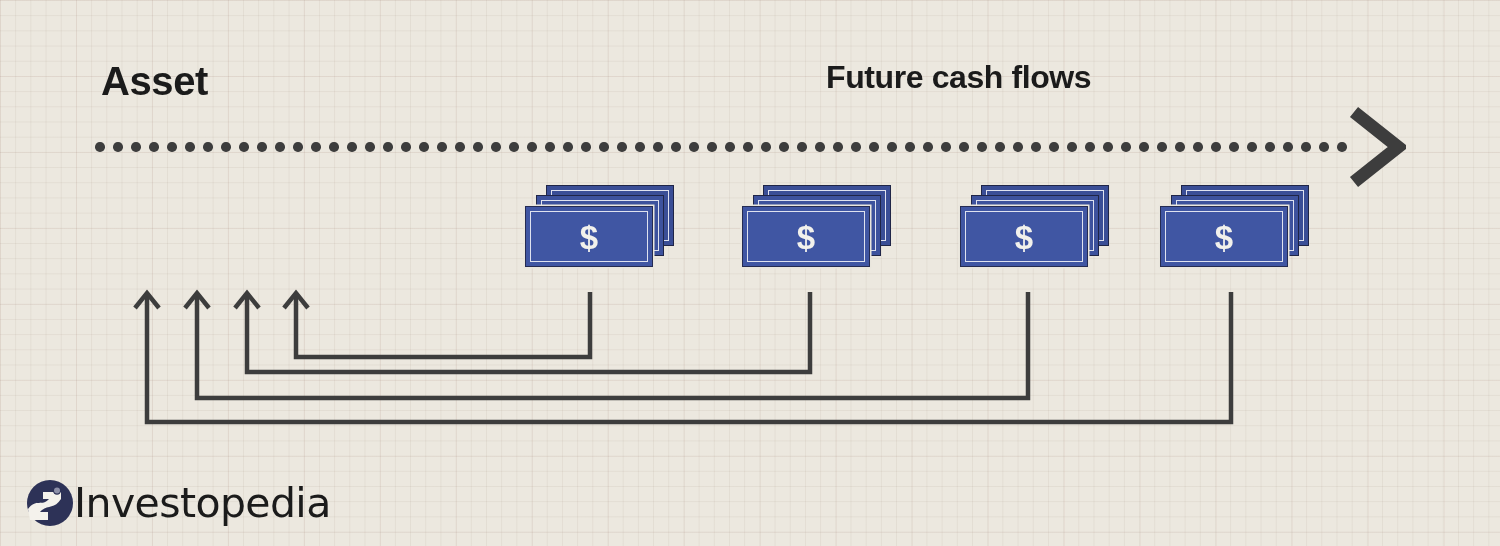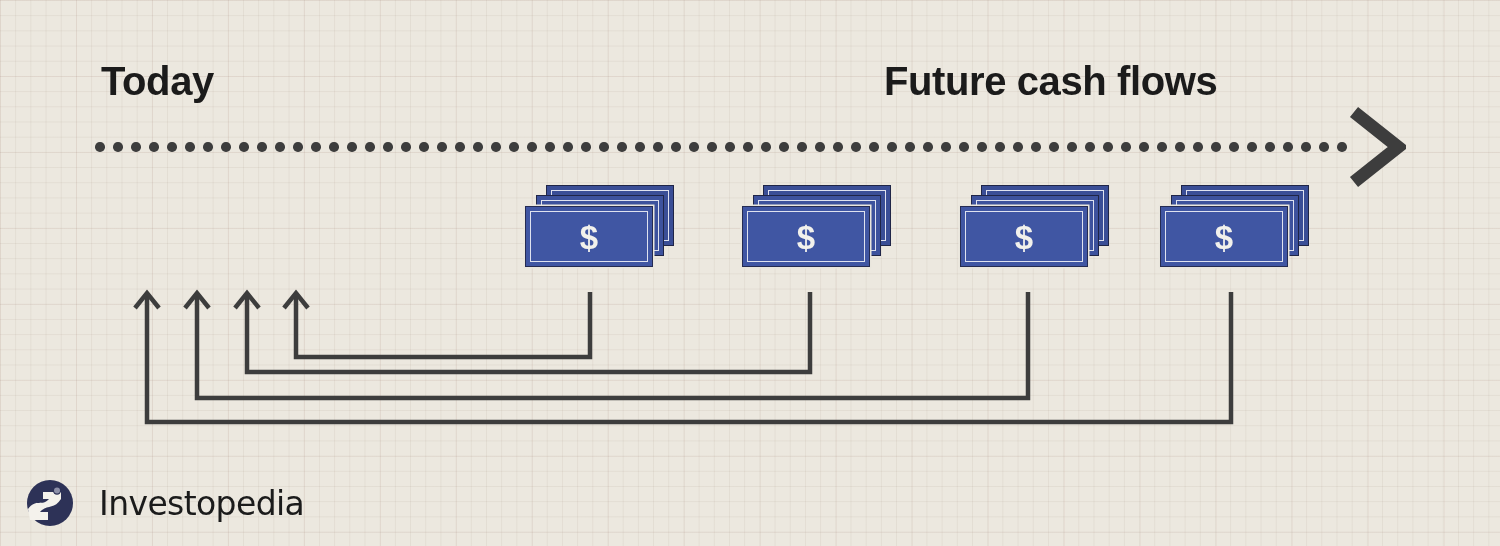--- a/index.html
+++ b/index.html
@@ -37,23 +37,23 @@
     letter-spacing: -0.4px;
     white-space: nowrap;
     line-height: 1;
   }
   #heading-today {
     left: 101px;
     top: 61px;
     font-size: 40px;
   }
   #heading-future {
-    left: 884px;
+    left: 826px;
     top: 61px;
-    font-size: 40px;
+    font-size: 32px;
   }
   #label-value-of-asset {
     left: 101px;
     top: 220px;
     font-size: 30px;
     letter-spacing: -0.2px;
   }
   #timeline-dots {
     position: absolute;
     left: 95px;
@@ -131,22 +131,22 @@
     height: 54px;
     display: flex;
     align-items: center;
   }
   #logo-mark {
     width: 48px;
     height: 48px;
     flex: none;
   }
   #logo-wordmark {
-    margin-left: 25px;
-    font-size: 33px;
+    margin-left: 0;
+    font-size: 41px;
     font-weight: 500;
     color: #1b1b1b;
     letter-spacing: -0.6px;
     line-height: 1;
     font-family: "DejaVu Sans", sans-serif;
   }
 </style>
 </head>
 <body>
 
@@ -162,21 +162,21 @@
         <path d="M 296 293 L 296 357 L 590 357 L 590 292" stroke="#3d3d3d"></path>
       </g>
     <g id="arrowheads" fill="none" stroke="#3d3d3d" stroke-width="4.5" stroke-linecap="butt" stroke-linejoin="miter">
         <polyline points="135,308 147,293 159,308" stroke="#3d3d3d"></polyline>
         <polyline points="185,308 197,293 209,308" stroke="#3d3d3d"></polyline>
         <polyline points="235,308 247,293 259,308" stroke="#3d3d3d"></polyline>
         <polyline points="284,308 296,293 308,308" stroke="#3d3d3d"></polyline>
       </g>
   </svg>
 
-  <div class="heading" id="heading-today">Today</div>
+  <div class="heading" id="heading-today">Asset</div>
 
   <div class="heading" id="heading-future">Future cash flows</div>
 
 
   <div id="timeline-dots">
       <div class="dot" style="left: 0px; width: 9.5px; height: 9.5px; background: rgb(61, 61, 61);"></div>
       <div class="dot" style="left: 18px; width: 9.5px; height: 9.5px; background: rgb(61, 61, 61);"></div>
       <div class="dot" style="left: 36px; width: 9.5px; height: 9.5px; background: rgb(61, 61, 61);"></div>
       <div class="dot" style="left: 54px; width: 9.5px; height: 9.5px; background: rgb(61, 61, 61);"></div>
       <div class="dot" style="left: 72px; width: 9.5px; height: 9.5px; background: rgb(61, 61, 61);"></div>

